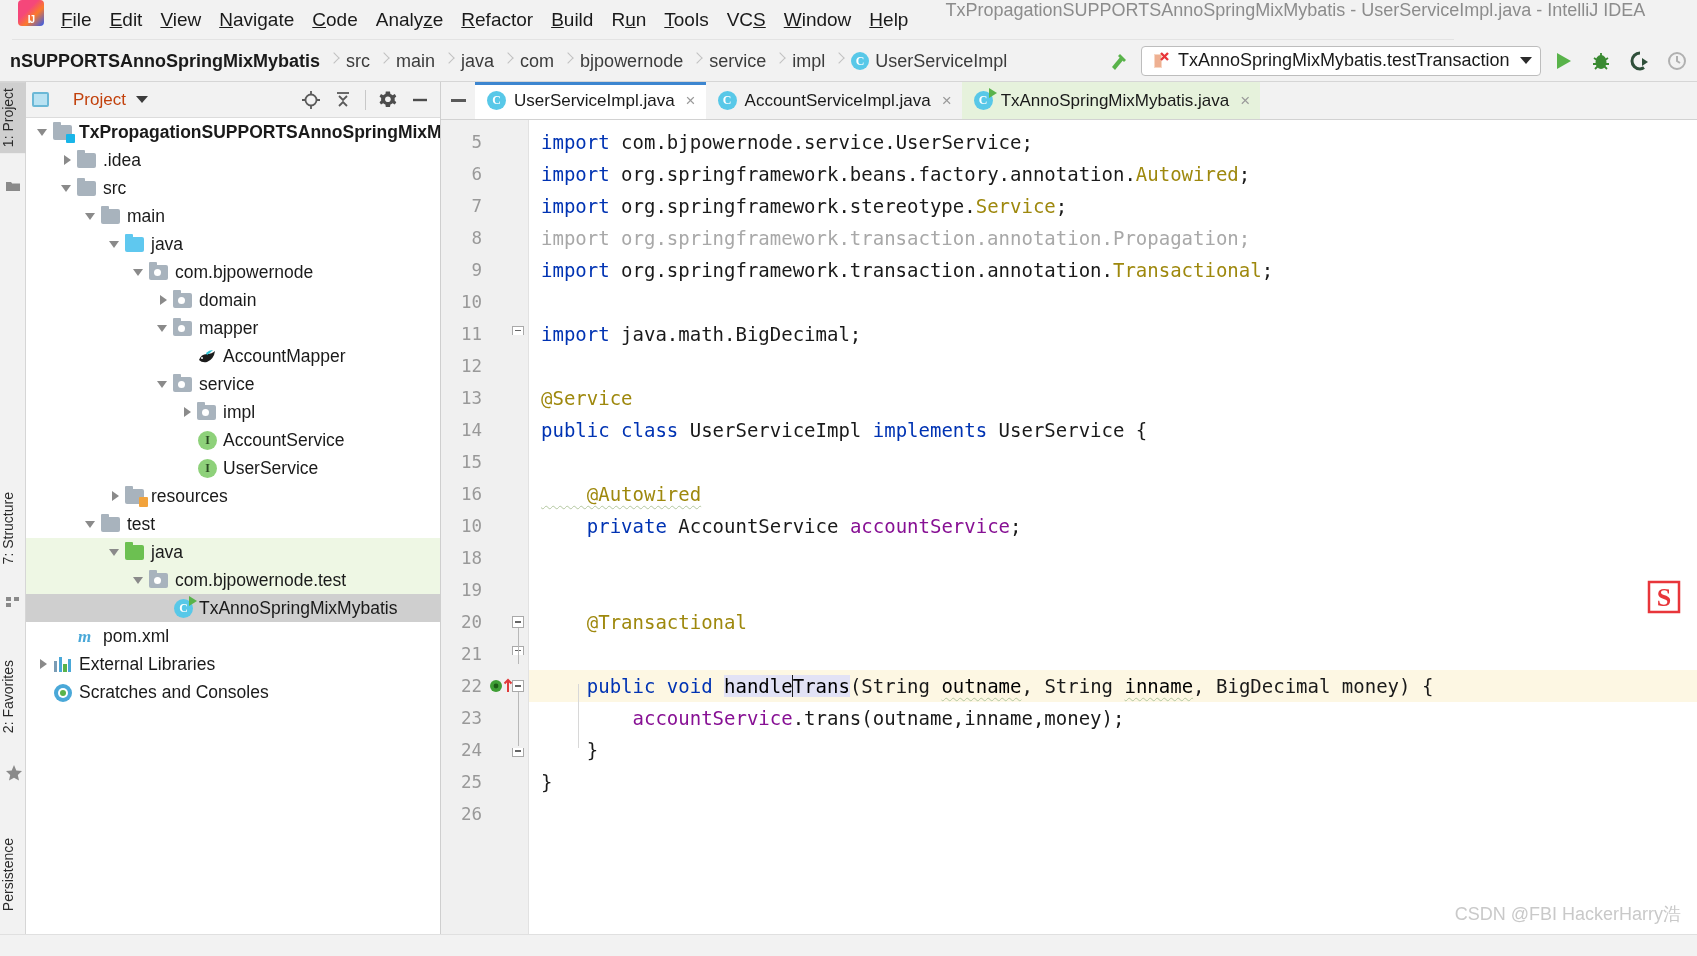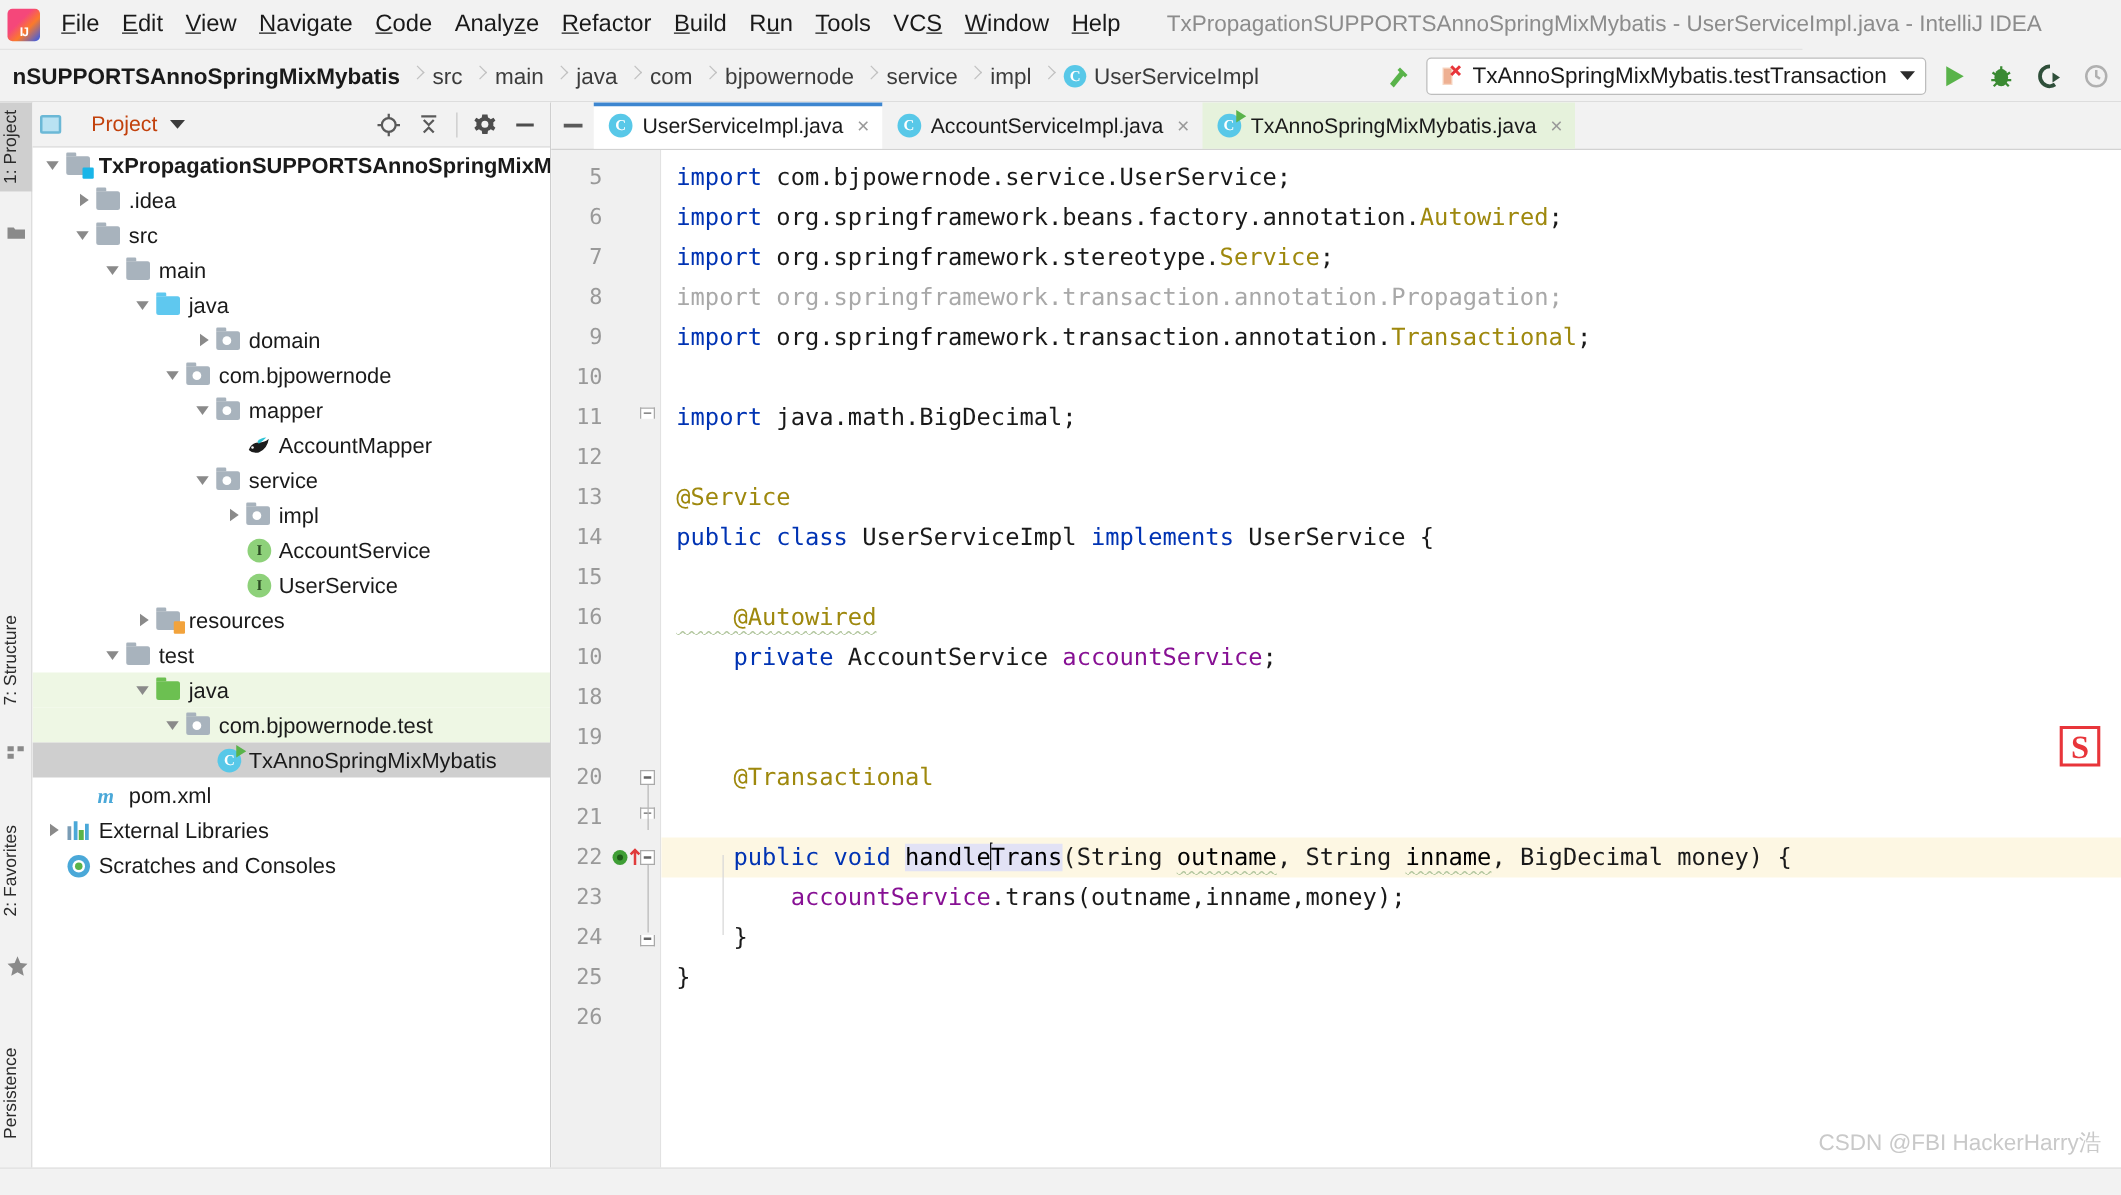--- a/index.html
+++ b/index.html
@@ -7,23 +7,23 @@
     width: 1697px; height: 956px;
     overflow: hidden;
     background: #ffffff;
     font-family: "Liberation Sans", sans-serif;
     -webkit-font-smoothing: antialiased;
   }
   .app { position: relative; width: 1697px; height: 956px; background: #f2f2f2; }
 
   
   .menubar {
-    position: absolute; left: 0; top: 0; width: 1442px; height: 40px;
+    position: absolute; left: 12px; top: 0; width: 1442px; height: 40px;
     background: #f2f2f2; border-bottom: 1px solid #e3e3e3;
-    display: flex; align-items: center;
+    display: flex; align-items: flex-start;
   }
   .ij-logo {
     width: 26px; height: 26px; margin-left: 6px; margin-right: 8px;
     border-radius: 4px; position: relative; flex: none;
     background: linear-gradient(135deg,#f5477a 0%,#f5477a 38%,#fb7a2b 62%,#2b5bf5 100%);
     overflow: hidden;
   }
   .ij-logo::after {
     content: "IJ"; position: absolute; left: 0; right: 0; bottom: 1px;
     text-align: center; color: #fff; font-size: 10px; font-weight: bold;
@@ -511,29 +511,29 @@
         <div class="node" style="padding-left: 56px;">
           <span class="twisty open"></span>
           <span class="nico"><span><span class="f-folder"></span></span></span>
           <span class="nlabel">main</span>
         </div>
         <div class="node" style="padding-left: 80px;">
           <span class="twisty open"></span>
           <span class="nico"><span class="f-src"><span class="f-folder"></span></span></span>
           <span class="nlabel">java</span>
         </div>
+        <div class="node" style="padding-left: 104px;">
+          <span class="twisty open"></span>
+          <span class="nico"><span class="f-pkg"><span class="f-folder"></span></span></span>
+          <span class="nlabel">com.bjpowernode</span>
+        </div>
         <div class="node" style="padding-left: 128px;">
           <span class="twisty closed"></span>
           <span class="nico"><span class="f-pkg"><span class="f-folder"></span></span></span>
           <span class="nlabel">domain</span>
-        </div>
-        <div class="node" style="padding-left: 104px;">
-          <span class="twisty open"></span>
-          <span class="nico"><span class="f-pkg"><span class="f-folder"></span></span></span>
-          <span class="nlabel">com.bjpowernode</span>
         </div>
         <div class="node" style="padding-left: 128px;">
           <span class="twisty open"></span>
           <span class="nico"><span class="f-pkg"><span class="f-folder"></span></span></span>
           <span class="nlabel">mapper</span>
         </div>
         <div class="node" style="padding-left: 152px;">
           <span class="twisty"></span>
           <span class="nico">
             <span class="bird-ico"><svg width="20" height="17" viewBox="0 0 20 17">

